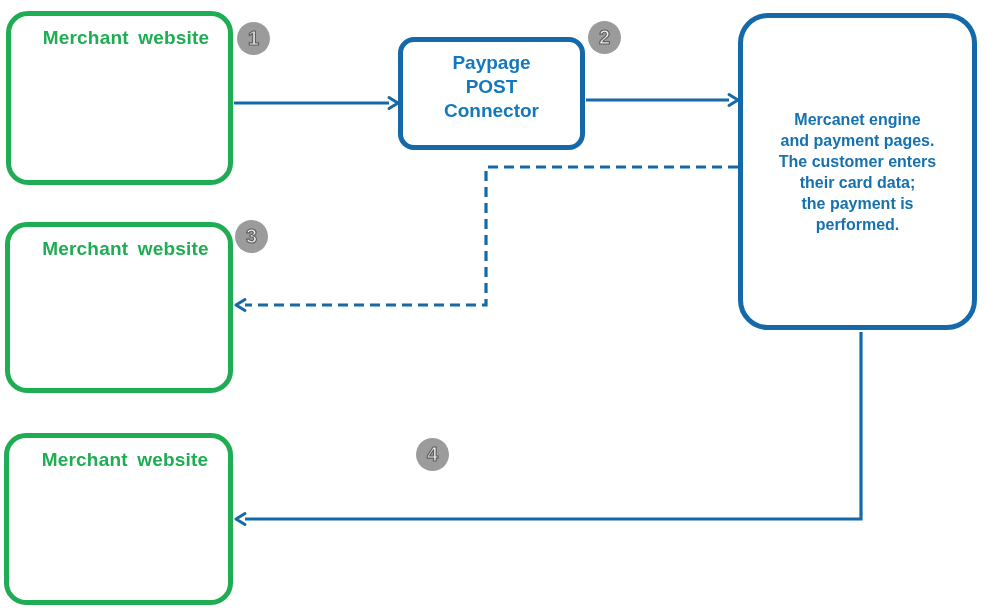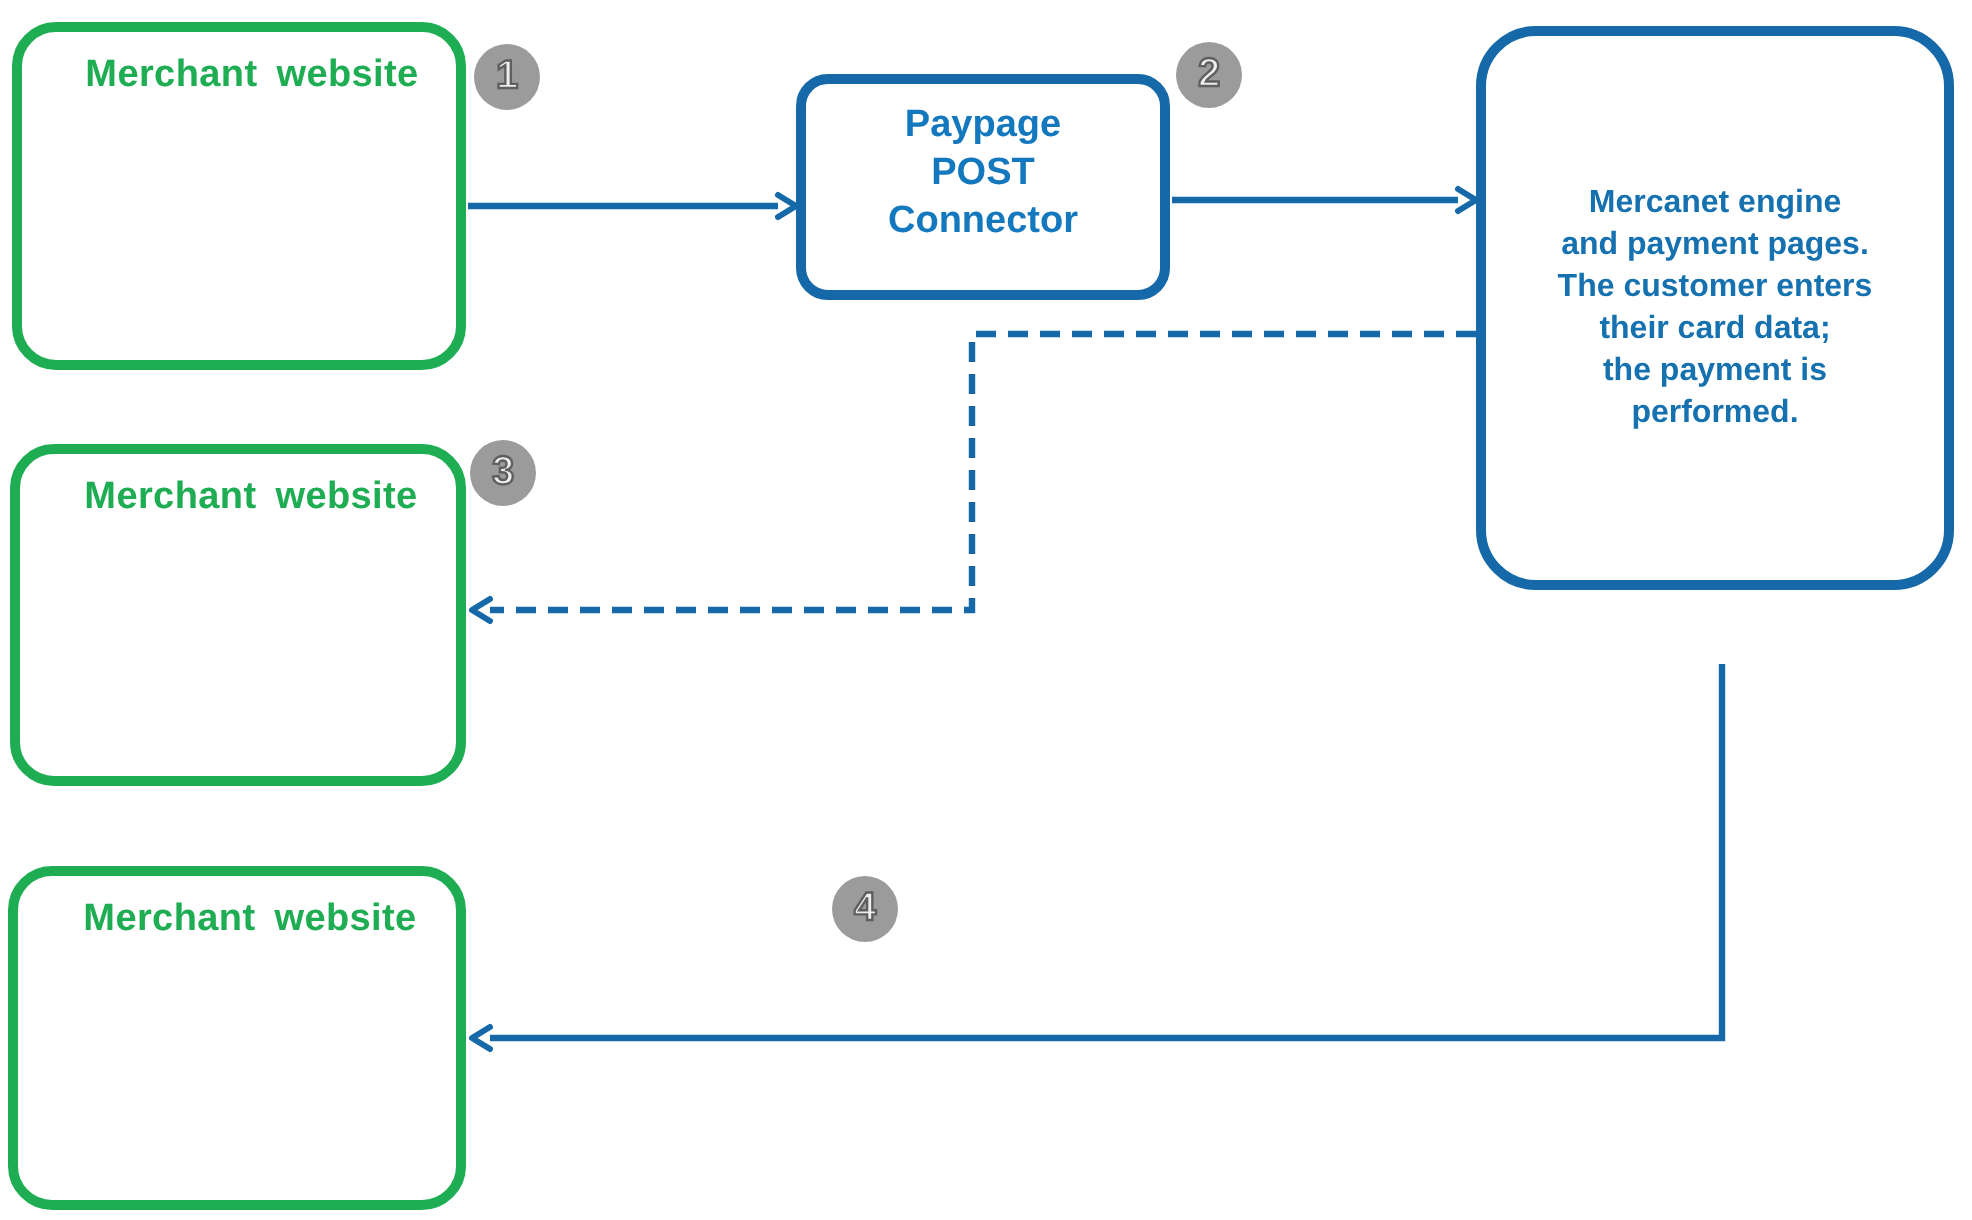--- a/index.html
+++ b/index.html
@@ -106,21 +106,21 @@
     color:var(--badge-text);
     font-weight:bold;
     font-size:20px;
     -webkit-text-stroke:1.2px var(--badge-stroke);
   }
   
   #merchant1{left:6px;top:11px;width:227px;height:174px;}
   #merchant2{left:5px;top:222px;width:228px;height:171px;}
   #merchant3{left:4px;top:433px;width:229px;height:172px;}
   #paypage{left:398px;top:37px;width:187px;height:113px;}
-  #mercanet{left:738px;top:13px;width:239px;height:282px;}
+  #mercanet{left:738px;top:13px;width:239px;height:317px;}
   #badge1{left:237px;top:22px;}
   #badge2{left:588px;top:21px;}
   #badge3{left:235px;top:220px;}
   #badge4{left:416px;top:438px;}
 </style>
 </head>
 <body>
 
 <div class="canvas">
 

